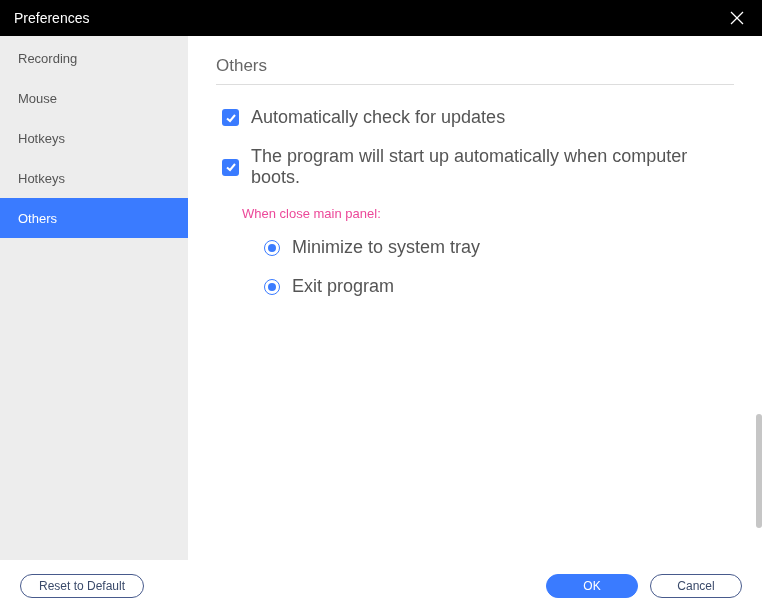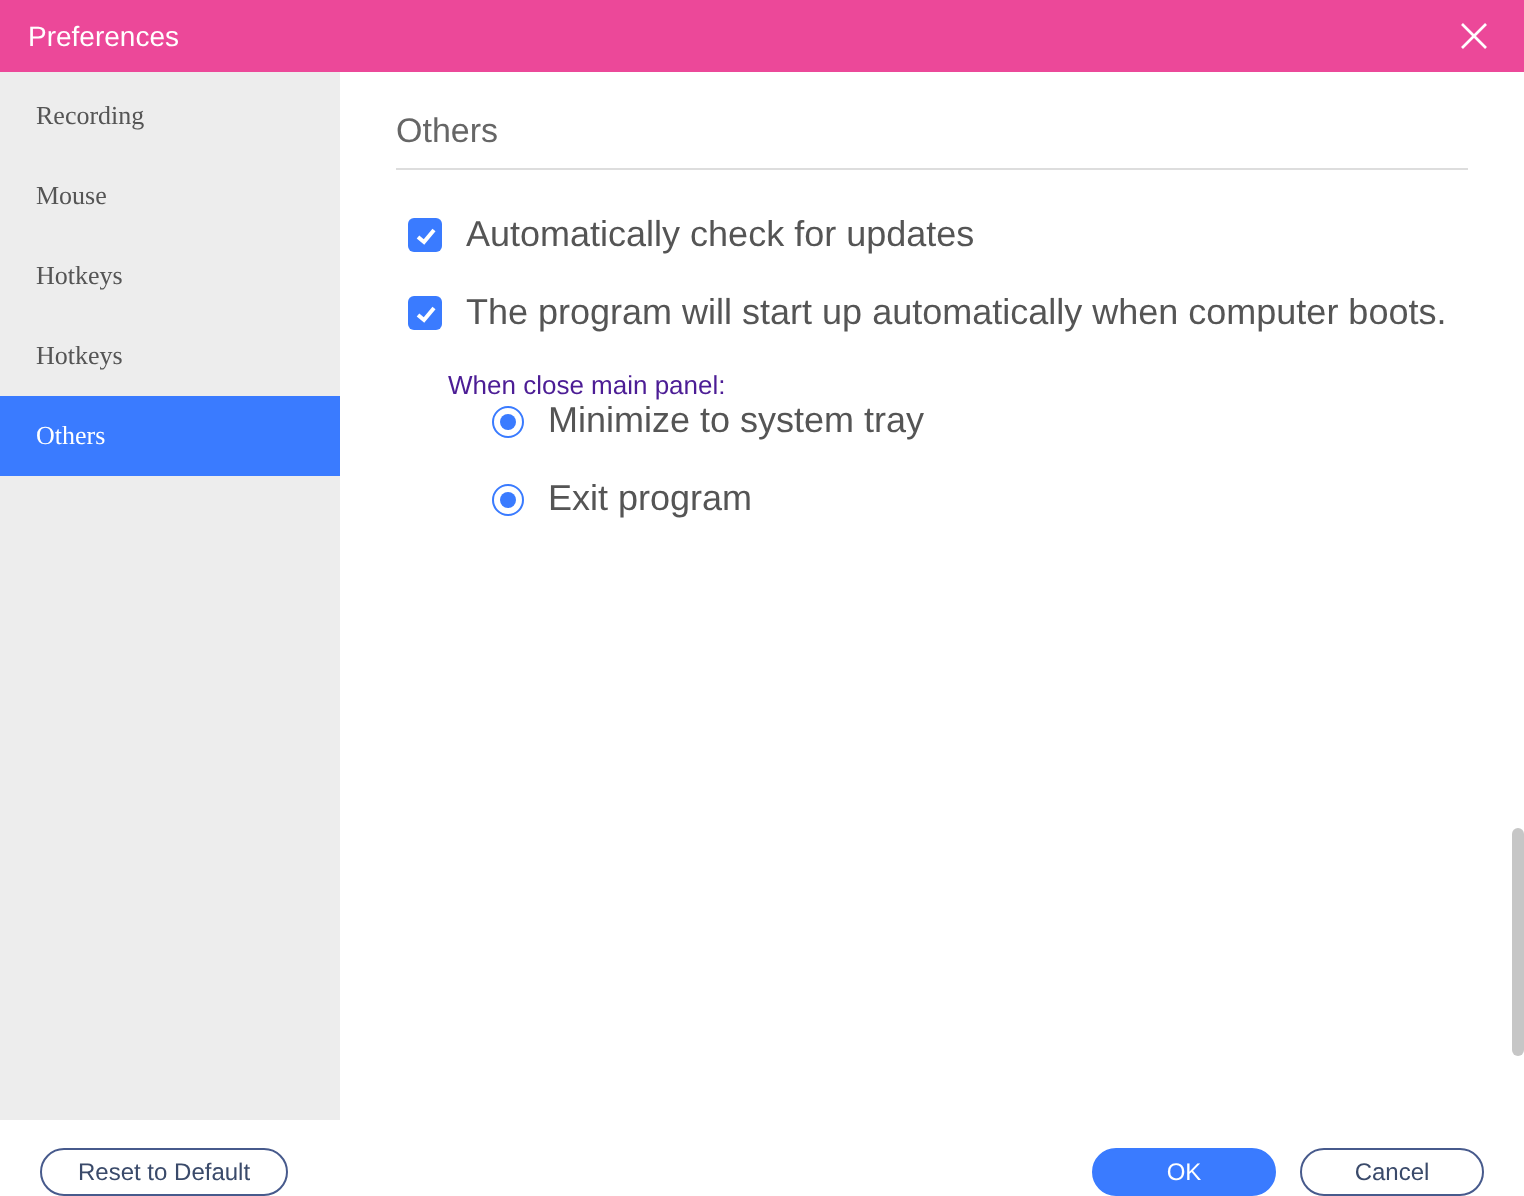--- a/index.html
+++ b/index.html
@@ -10,47 +10,46 @@
     body {
       font-family: 'Segoe UI', Tahoma, sans-serif;
       font-size: 13px;
       color: #4a4a4a;
       width: 762px;
       height: 598px;
       overflow: hidden;
       background: #fff;
     }
     .titlebar {
-      background: #ec4899;
+      background: #000000;
       color: #fff;
       height: 36px;
       display: flex;
       align-items: center;
       justify-content: space-between;
       padding: 0 14px;
       font-size: 14px;
       font-weight: 400;
     }
     .titlebar .close {
       cursor: pointer;
       padding: 4px;
       display: flex;
       align-items: center;
     }
     .body {
       display: flex;
       height: 524px;
     }
     .sidebar {
-      width: 170px;
+      width: 188px;
       background: #ededed;
       display: flex;
       flex-direction: column;
       padding-top: 2px;
-      font-family: Liberation Serif, serif;
     }
     .sidebar-item {
       height: 40px;
       display: flex;
       align-items: center;
       padding-left: 18px;
       font-size: 13px;
       color: #555;
       cursor: pointer;
     }
@@ -97,21 +96,22 @@
     }
     .checkbox svg {
       display: none;
     }
     .subsection {
       margin-top: 10px;
       padding-left: 26px;
     }
     .subsection-label {
       font-size: 13px;
-      color: #4c1d95;
+      color: #ec4899;
+      margin-bottom: 16px;
     }
     .radio-row {
       display: flex;
       align-items: center;
       padding-left: 22px;
       margin-bottom: 18px;
     }
     .radio {
       width: 16px;
       height: 16px;

